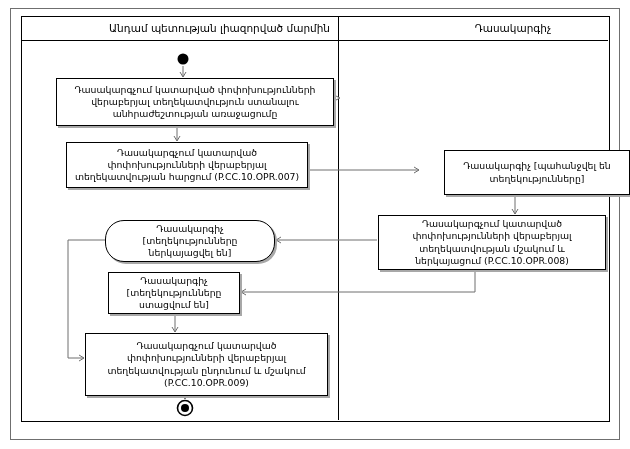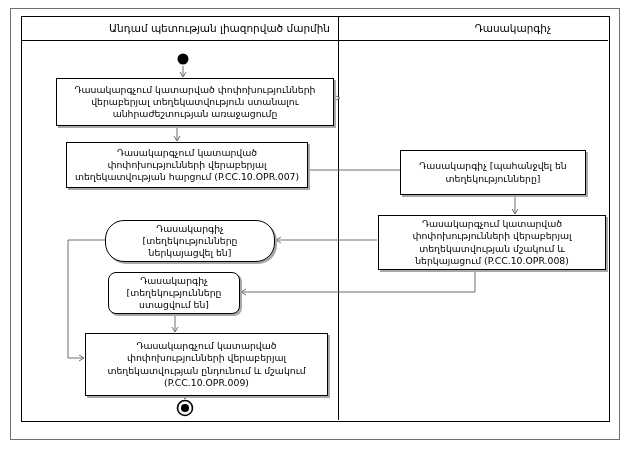--- a/index.html
+++ b/index.html
@@ -28,24 +28,24 @@
   #lane-title-left{left:21px;width:317px;}
   #lane-title-right{left:338px;width:270px;}
   .node{
     position:absolute;border:1px solid #000;background:#fff;
     display:flex;align-items:center;justify-content:center;text-align:center;
     font-size:9.3px;line-height:1.3;padding:2px 6px;box-sizing:border-box;
     box-shadow:2px 2px 0 #a8a8a8;
   }
   #node-start-need   {left:36px; top:78px; width:278px;height:48px;margin-left:20px;}
   #node-request-info {left:66px; top:142px;width:242px;height:46px;}
-  #node-state-requested{left:400px;top:150px;width:186px;height:45px;}
+  #node-state-requested{left:444px;top:150px;width:186px;height:45px;}
   #node-process-present{left:378px;top:215px;width:228px;height:55px;}
   #node-state-presented{left:105px;top:220px;width:170px;height:42px;border-radius:19px;}
-  #node-state-received {left:108px;top:272px;width:132px;height:42px;border-radius:8px;}
+  #node-state-received {left:108px;top:272px;width:132px;height:42px;}
   #node-receive-process{left:85px; top:333px;width:243px;height:63px;}
   svg#connector-layer{position:absolute;left:0;top:0;width:630px;height:449px;pointer-events:none;}
 </style>
 </head>
 <body>
 
 <div id="canvas">
 
   <div id="outer-border"></div>
   <div id="lane-frame"></div>

